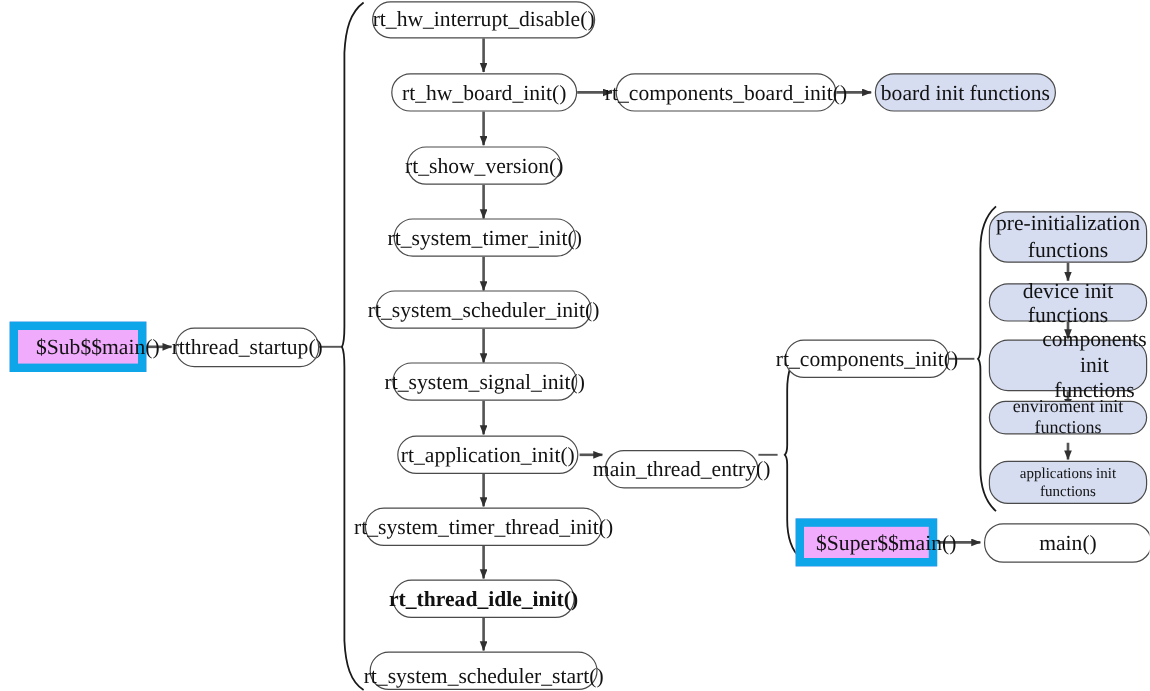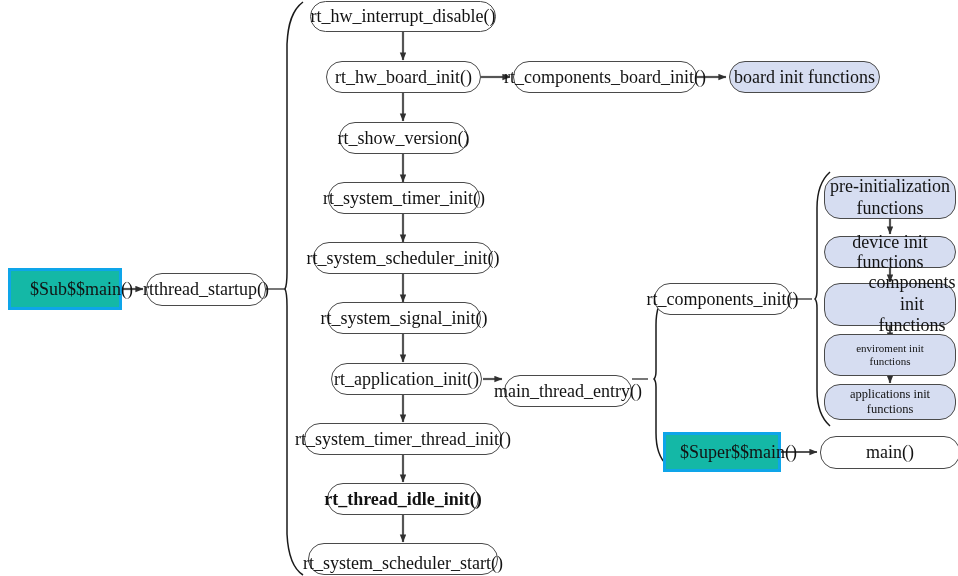--- a/index.html
+++ b/index.html
@@ -40,22 +40,22 @@
     border-radius: 16px;
     font-size: 18px;
     padding: 1px 4px;
     z-index: 2;
   }
   .node.blue {
     background: #d6ddf1;
     border-color: #4a4a4a;
   }
   .node.tan {
-    background: #14b8a6;
-    border: 3px solid #0ea5e9;
+    background: #f0abfc;
+    border: 7px solid #0ea5e9;
     border-radius: 0;
     padding-left: 37px;
   }
   .node.two-line {
     line-height: 1.22;
   }
 </style>
 </head>
 <body>
 
@@ -179,21 +179,21 @@
 
   <div class="node blue" style="left:824px; top:236px; width:132px; height:32px;">
     <span>device init functions</span>
   </div>
 
   <div class="node blue two-line" style="left:824px; top:283px; width:132px; height:43px; white-space:pre-line;padding-left:48px;">
     <span>components init
 functions</span>
   </div>
 
-  <div class="node blue two-line" style="left:824px; top:334px; width:132px; height:42px; white-space:pre-line; font-size:11px;">
+  <div class="node blue two-line" style="left:824px; top:334px; width:132px; height:28px; white-space:pre-line; font-size:15px;">
     <span>enviroment init
 functions</span>
   </div>
 
   <div class="node blue two-line" style="left:824px; top:384px; width:132px; height:36px; white-space:pre-line; font-size:12.5px;">
     <span>applications init
 functions</span>
   </div>
 
   <div class="node tan" style="left:663px; top:432px; width:118px; height:40px;">

